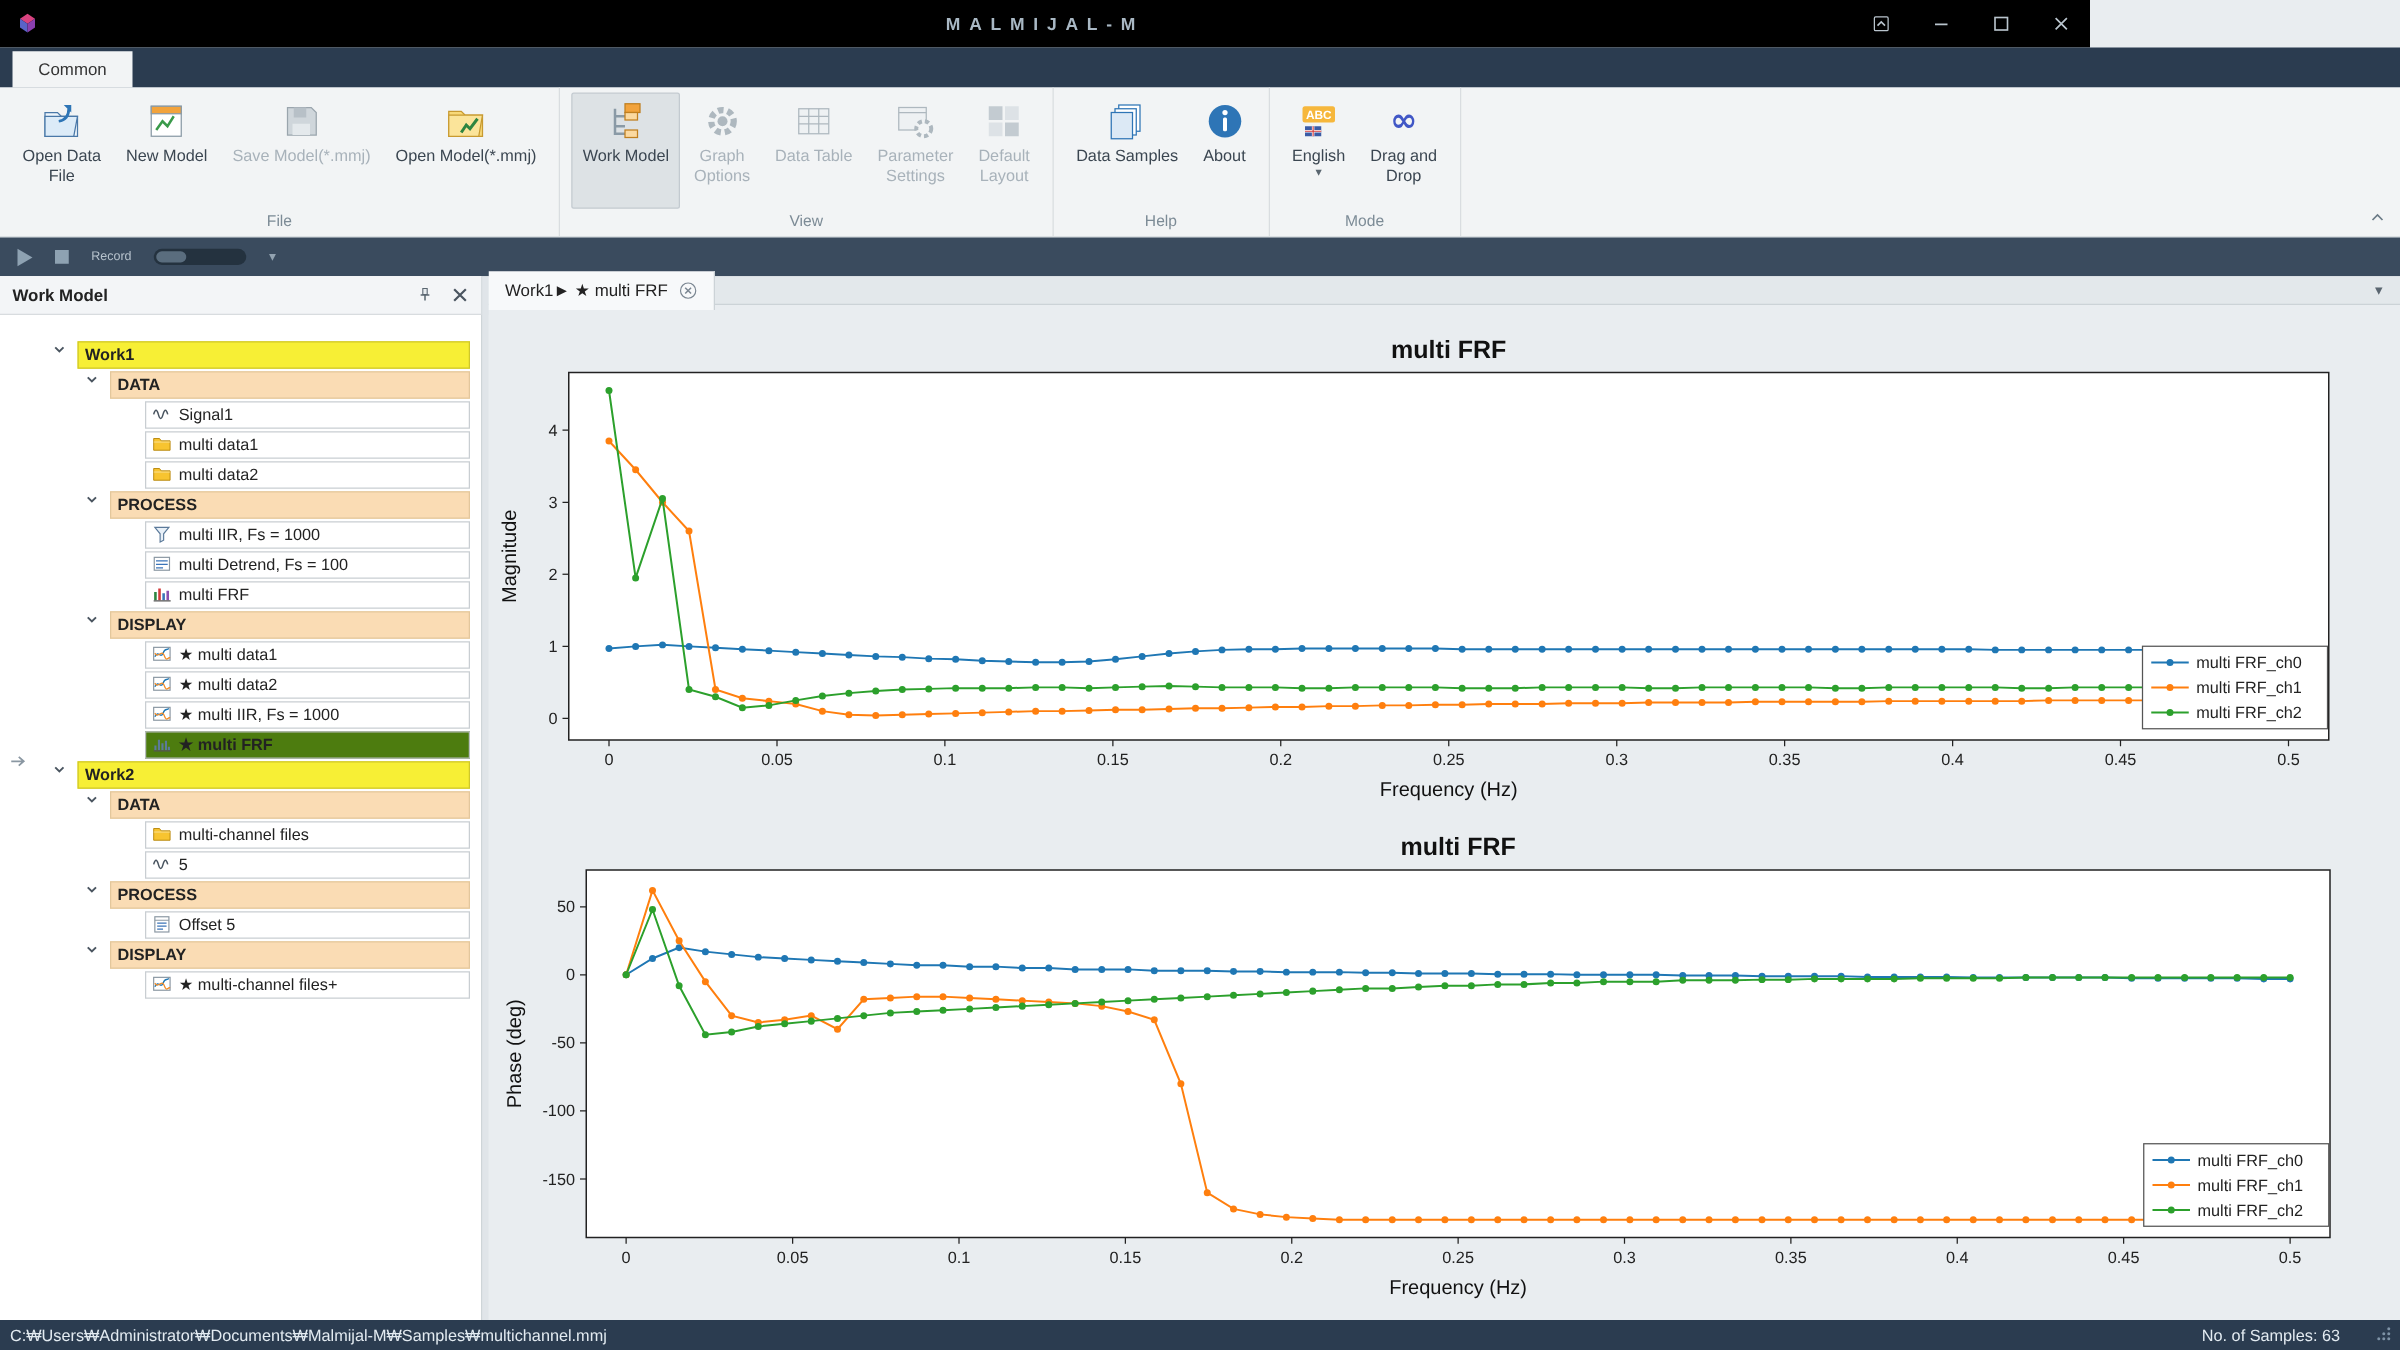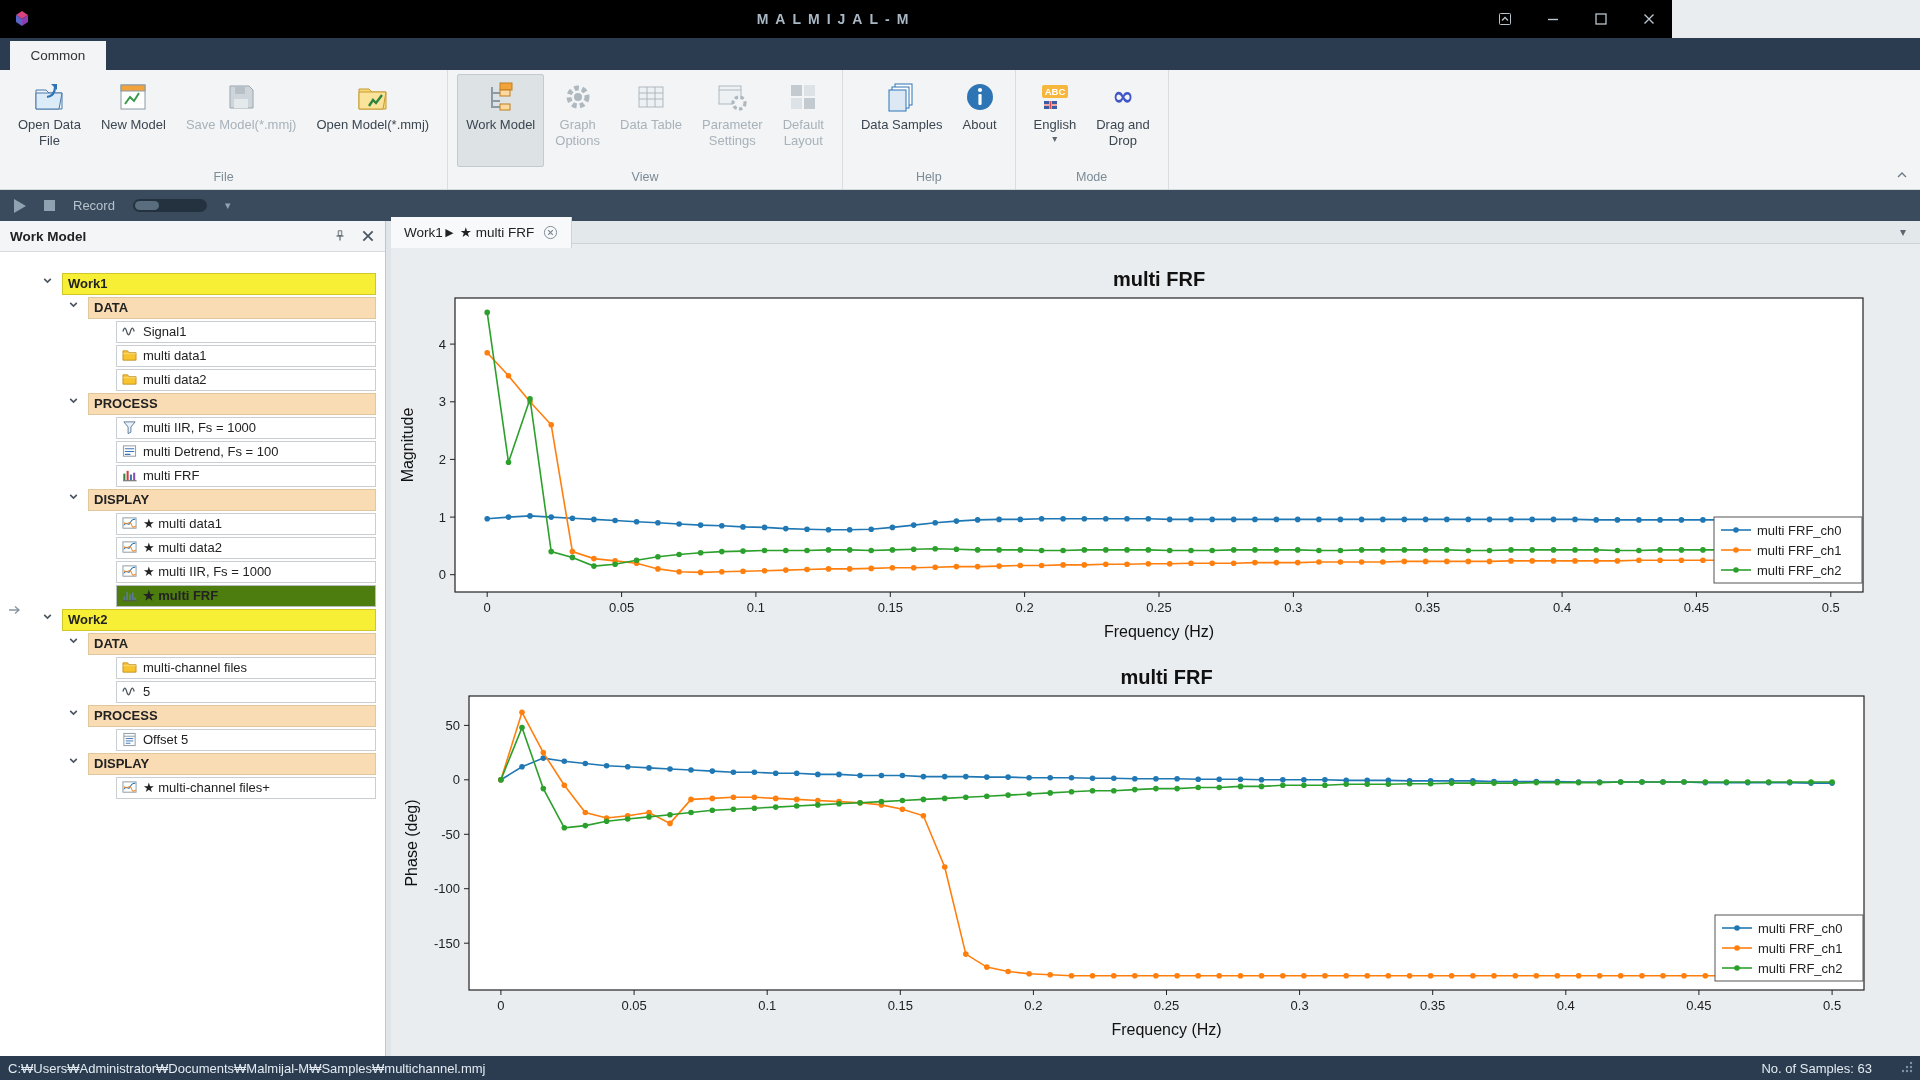--- a/index.html
+++ b/index.html
@@ -33,21 +33,21 @@
   .rbtn.selected { background:#dde2e5; border-color:#c3cad0; }
   .rcaret { font-size:10px; color:#5a6670; line-height:1.1; }
   .rgrouplabel { height:22px; line-height:20px; text-align:center; font-size:12.5px; color:#7c8b96; }
   .ribbon-collapse { position:absolute; right:12px; bottom:6px; }
 
   
   .recordbar { position:absolute; left:0; top:190px; width:1920px; height:31px; background:#3a4b5e;
                display:flex; align-items:center; gap:18px; padding-left:14px; }
   .play { width:0; height:0; border-left:12px solid #8ea2b2; border-top:7px solid transparent; border-bottom:7px solid transparent; }
   .stop { width:11px; height:11px; background:#8ea2b2; }
-  .record-label { color:#b6c2cc; font-size:13px; }
+  .record-label { color:#b6c2cc; font-size:10px; }
   .rec-slider { width:74px; height:13px; border-radius:7px; background:#24323f; position:relative; display:inline-block; }
   .rec-slider .knob { position:absolute; left:2px; top:2px; width:24px; height:9px; border-radius:5px; background:#5a6d7e; }
   .rec-caret { color:#93a3b1; font-size:11px; }
 
   
   .workpanel { position:absolute; left:0; top:221px; width:386px; height:835px; background:#fff; border-right:1px solid #bfc7cc; }
   .panel-header { height:31px; background:#f3f5f7; border-bottom:1px solid #d8dcdf; display:flex; align-items:center; padding:0 10px; gap:14px; }
   .panel-title { font-size:13.5px; font-weight:bold; color:#222; flex:1; }
   .phicon svg { width:14px; height:14px; display:block; }
   .tree { position:absolute; left:0; top:39px; right:0; bottom:0; padding-top:6px; overflow:hidden; }

